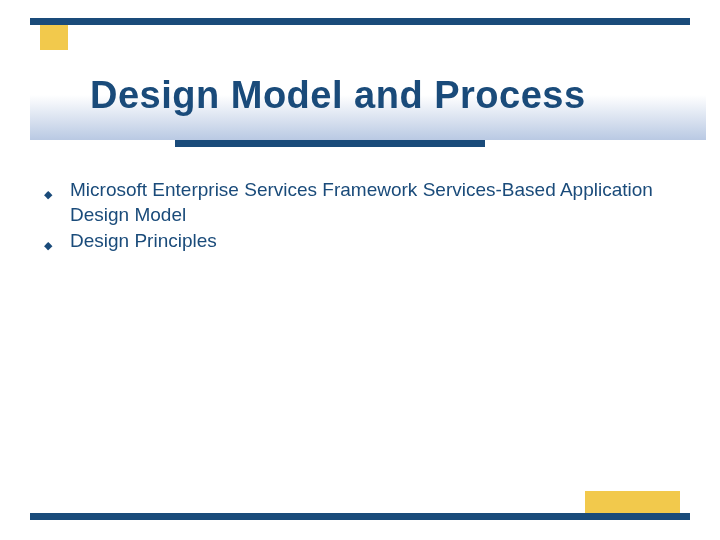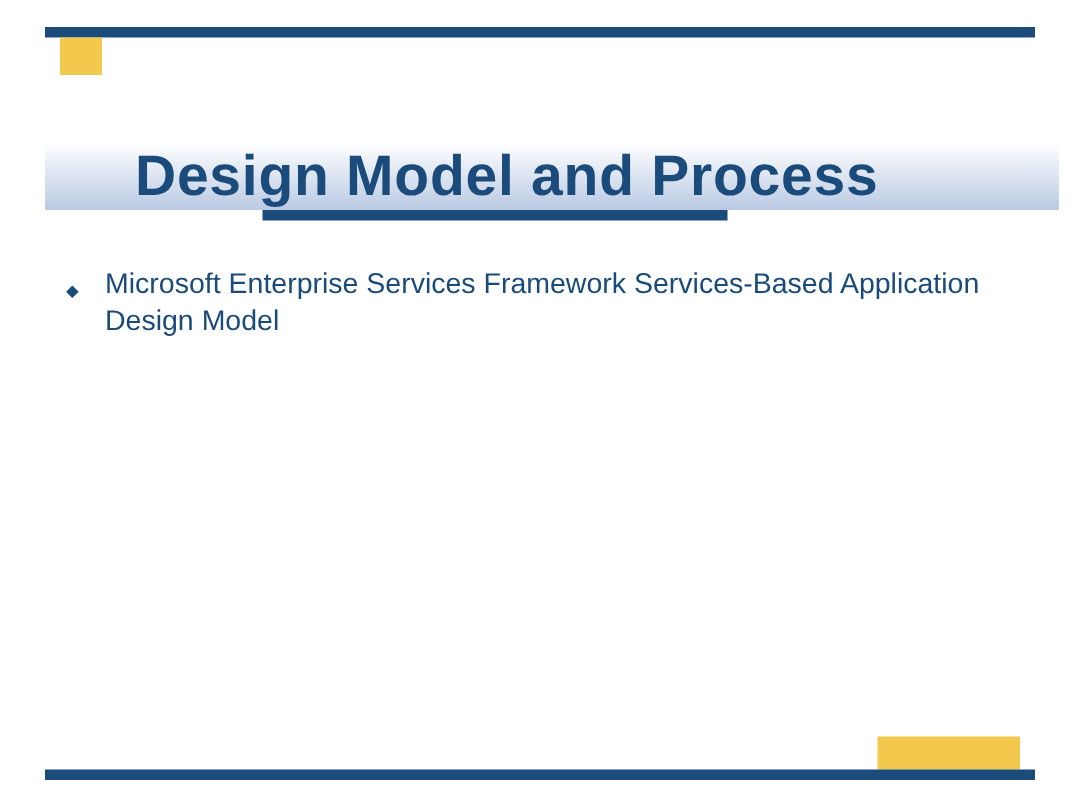--- a/index.html
+++ b/index.html
@@ -28,21 +28,21 @@
       background: #f2c94c;
     }
     .title-container {
       position: absolute;
       top: 50px;
       left: 30px;
       right: 14px;
       height: 90px;
       background: linear-gradient(to bottom, #ffffff 0%, #ffffff 50%, #b9c9e3 100%);
       display: flex;
-      align-items: flex-end;
+      align-items: center;
       padding-left: 60px;
     }
     .title {
       font-size: 38px;
       font-weight: bold;
       color: #1a4b7a;
       letter-spacing: 0.5px;
     }
     .underline-bar {
       position: absolute;
@@ -102,17 +102,18 @@
 
 <div class="title-container">
   <h1 class="title">Design Model and Process</h1>
 </div>
 
 <div class="underline-bar"></div>
 
 <div class="content">
   <ul class="bullet-list">
     <li class="bullet-item">Microsoft Enterprise Services Framework Services-Based Application Design Model</li>
+    <li class="bullet-item">Design Principles</li>
   </ul>
 </div>
 
 <div class="gold-accent-bottom"></div>
 <div class="bottom-bar"></div>
 
 </body></html>

